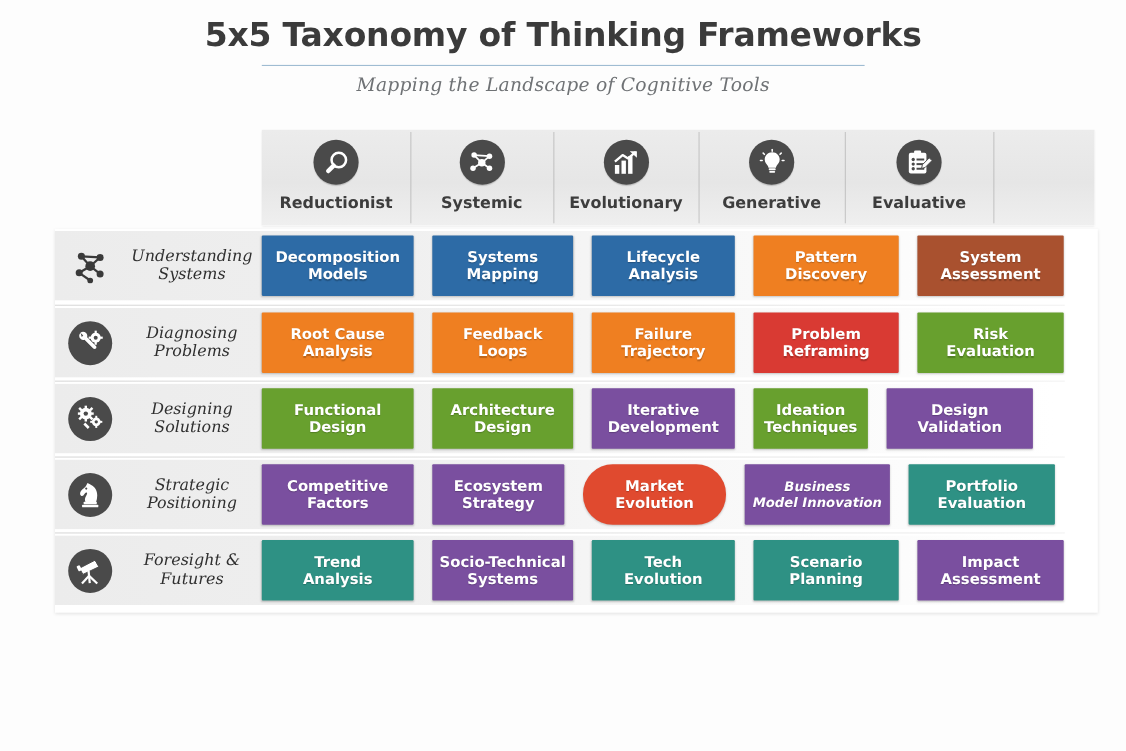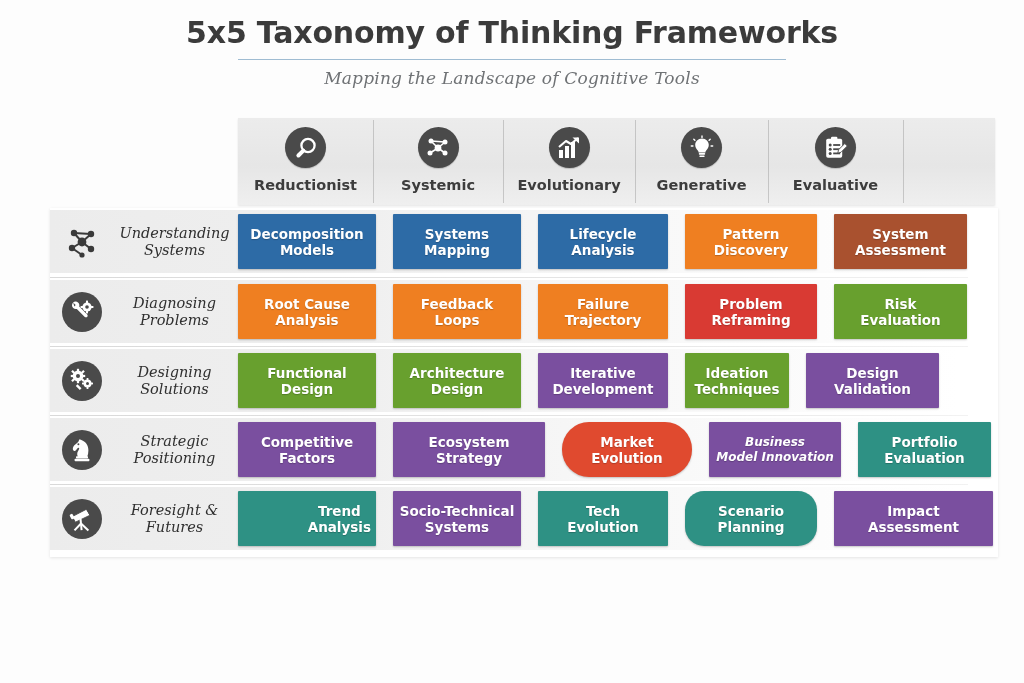--- a/index.html
+++ b/index.html
@@ -402,21 +402,21 @@
             <div>Positioning</div>
           </div>
         </div>
         <div class="cells">
           <div class="cell" style="width: 138px; background: rgb(122, 79, 159);">
             <div class="cell-label">
               <div>Competitive</div>
               <div>Factors</div>
             </div>
           </div>
-          <div class="cell" style="width: 152px; background: rgb(122, 79, 159);">
+          <div class="cell" style="width: 120px; background: rgb(122, 79, 159);">
             <div class="cell-label">
               <div>Ecosystem</div>
               <div>Strategy</div>
             </div>
           </div>
           <div class="cell" style="width: 130px; background: rgb(224, 74, 47); border-radius: 27px;">
             <div class="cell-label">
               <div>Market</div>
               <div>Evolution</div>
             </div>
@@ -447,45 +447,45 @@
               <path d="M13 18.5 L20.4 25.4" stroke="#fff" stroke-width="2"></path>
               <rect x="2.4" y="9" width="3.2" height="5.2" rx="1" fill="#fff" transform="rotate(-27 4 11.6)"></rect>
             </svg>
           </div>
           <div class="row-title">
             <div>Foresight &amp;</div>
             <div>Futures</div>
           </div>
         </div>
         <div class="cells">
-          <div class="cell" style="width: 138px; background: rgb(46, 145, 132); justify-content: flex-end;">
+          <div class="cell" style="width: 138px; background: rgb(46, 145, 132);">
             <div class="cell-label">
               <div>Trend</div>
               <div>Analysis</div>
             </div>
           </div>
           <div class="cell" style="width: 128px; background: rgb(122, 79, 159);">
             <div class="cell-label">
               <div>Socio-Technical</div>
               <div>Systems</div>
             </div>
           </div>
           <div class="cell" style="width: 130px; background: rgb(46, 145, 132);">
             <div class="cell-label">
               <div>Tech</div>
               <div>Evolution</div>
             </div>
           </div>
-          <div class="cell" style="width: 132px; background: rgb(46, 145, 132); border-radius: 19px;">
+          <div class="cell" style="width: 132px; background: rgb(46, 145, 132);">
             <div class="cell-label">
               <div>Scenario</div>
               <div>Planning</div>
             </div>
           </div>
-          <div class="cell" style="width: 159px; background: rgb(122, 79, 159);">
+          <div class="cell" style="width: 133px; background: rgb(122, 79, 159);">
             <div class="cell-label">
               <div>Impact</div>
               <div>Assessment</div>
             </div>
           </div>
         </div>
       </div>
       <div class="row-sep" style="top: 276px;"></div>
     </div>
 

